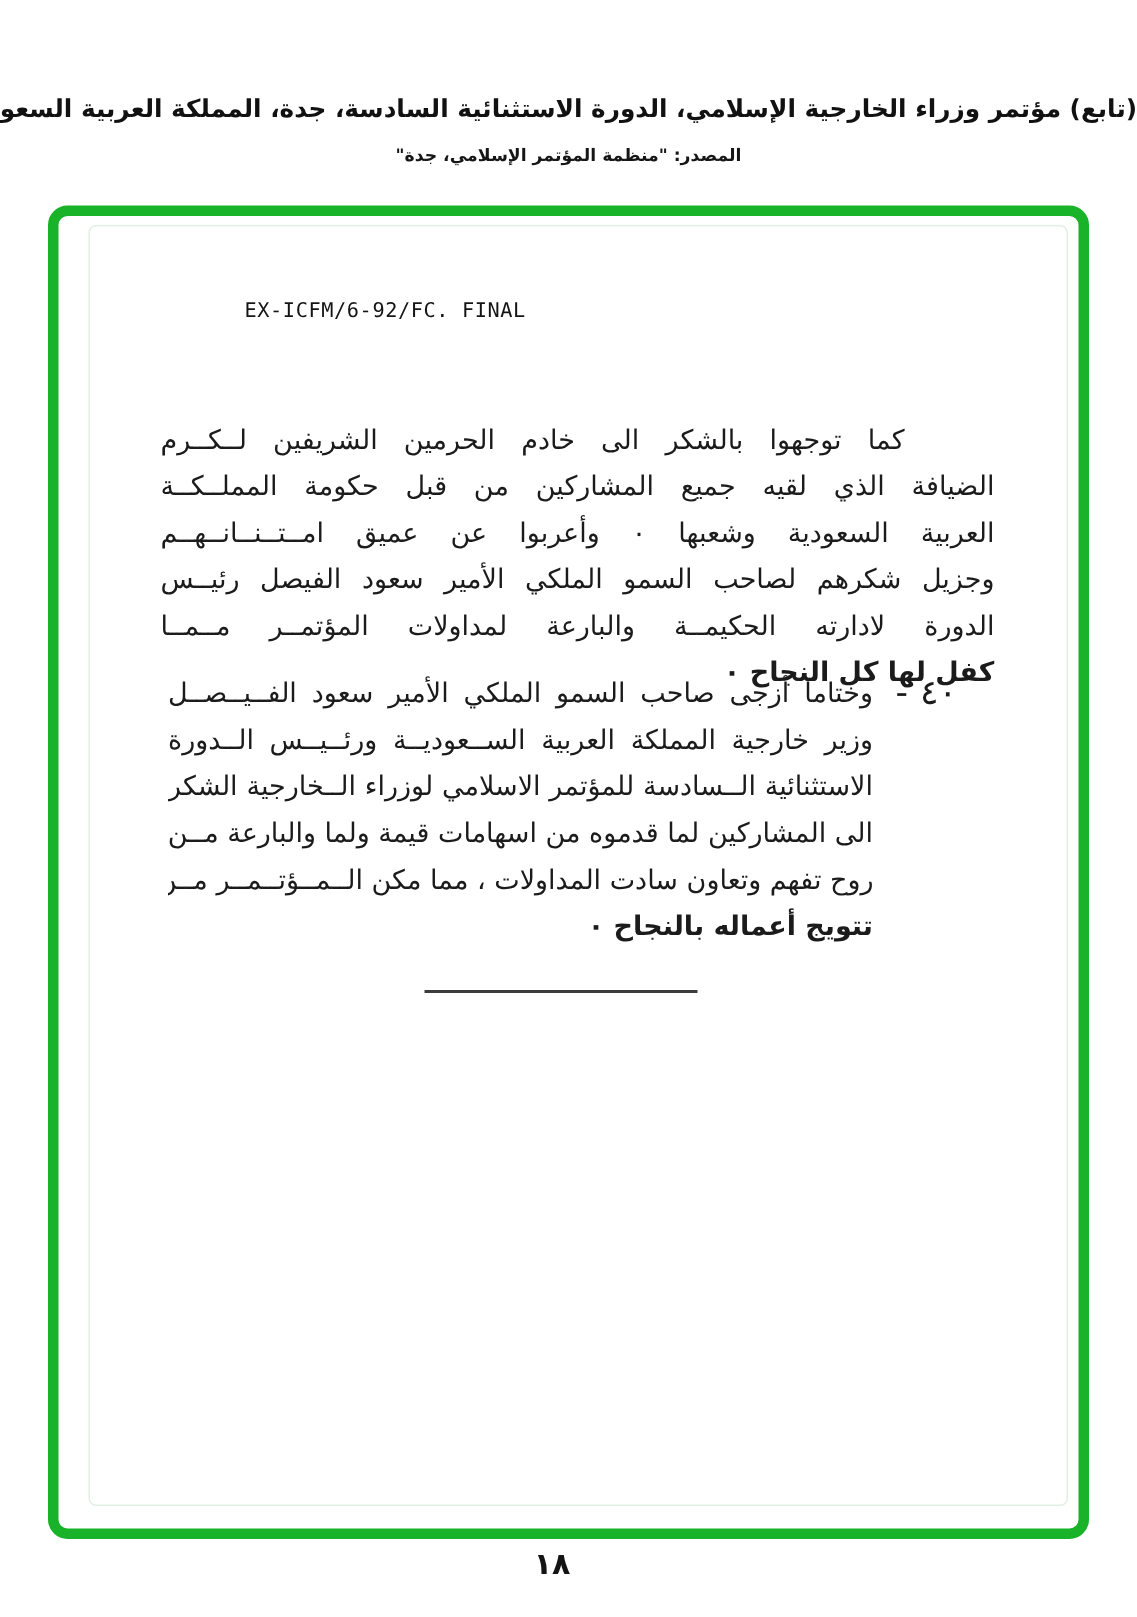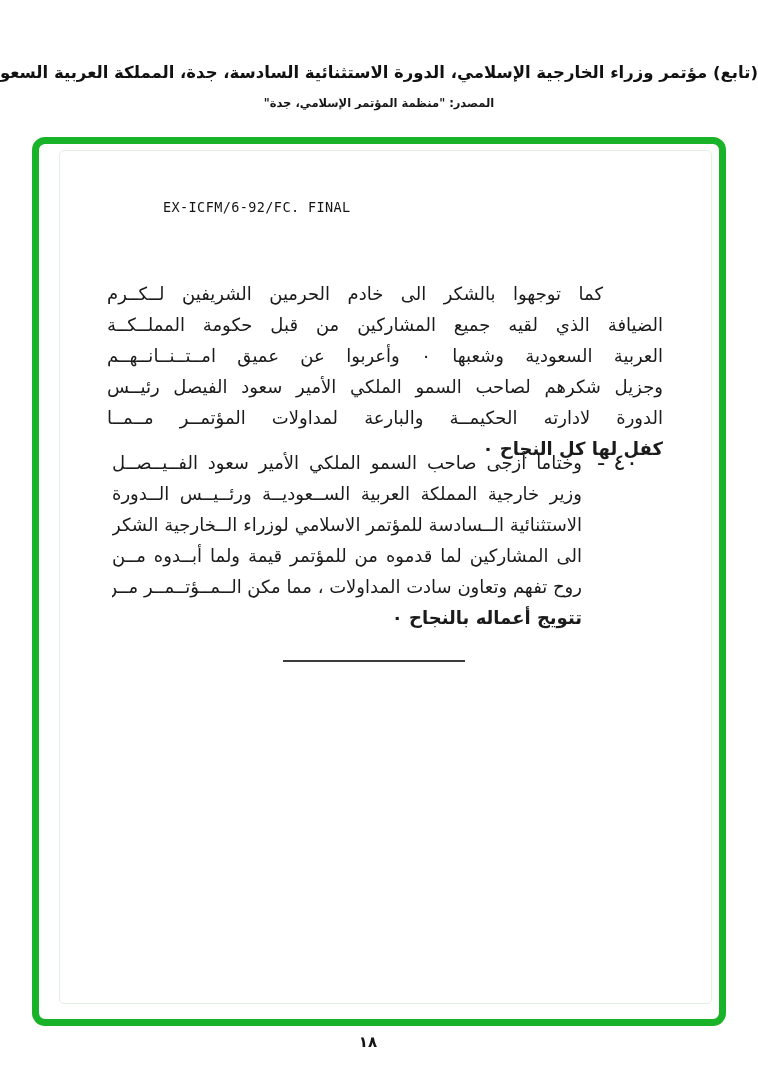--- a/index.html
+++ b/index.html
@@ -132,21 +132,21 @@
     background: #3c3c3c;
   }
   .page-number {
     position: absolute;
     left: 328px;
     top: 1031px;
     width: 80px;
     text-align: center;
     direction: rtl;
     font-weight: bold;
-    font-size: 15px;
+    font-size: 20px;
     line-height: 22px;
     color: #141414;
   }
 </style>
 </head>
 <body>
 
 <div class="page">
 
   <div class="header-title">(تابع) مؤتمر وزراء الخارجية الإسلامي، الدورة الاستثنائية السادسة، جدة، المملكة العربية السعودية، البيان الختامي</div>
@@ -167,21 +167,21 @@
     <div class="line">الدورة لادارته الحكيمــة والبارعة لمداولات المؤتمــر مــمــا</div>
     <div class="line last">كفل لها كل النجاح ٠</div>
   </div>
 
   <div class="para2-number">٤٠ -</div>
 
   <div class="para para2">
     <div class="line">وختاما أزجى صاحب السمو الملكي الأمير سعود الفــيــصــل</div>
     <div class="line">وزير خارجية المملكة العربية الســعوديــة ورئــيــس الــدورة</div>
     <div class="line">الاستثنائية الــسادسة للمؤتمر الاسلامي لوزراء الــخارجية الشكر</div>
-    <div class="line">الى المشاركين لما قدموه من للمؤتمر قيمة ولما أبــدوه مــن</div>
+    <div class="line">الى المشاركين لما قدموه من اسهامات قيمة ولما والبارعة مــن</div>
     <div class="line">روح تفهم وتعاون سادت المداولات ، مما مكن الــمــؤتــمــر مــن</div>
     <div class="line last">تتويج أعماله بالنجاح ٠</div>
   </div>
 
   <div class="divider"></div>
 
   <div class="page-number">١٨</div>
 
 </div>
 

